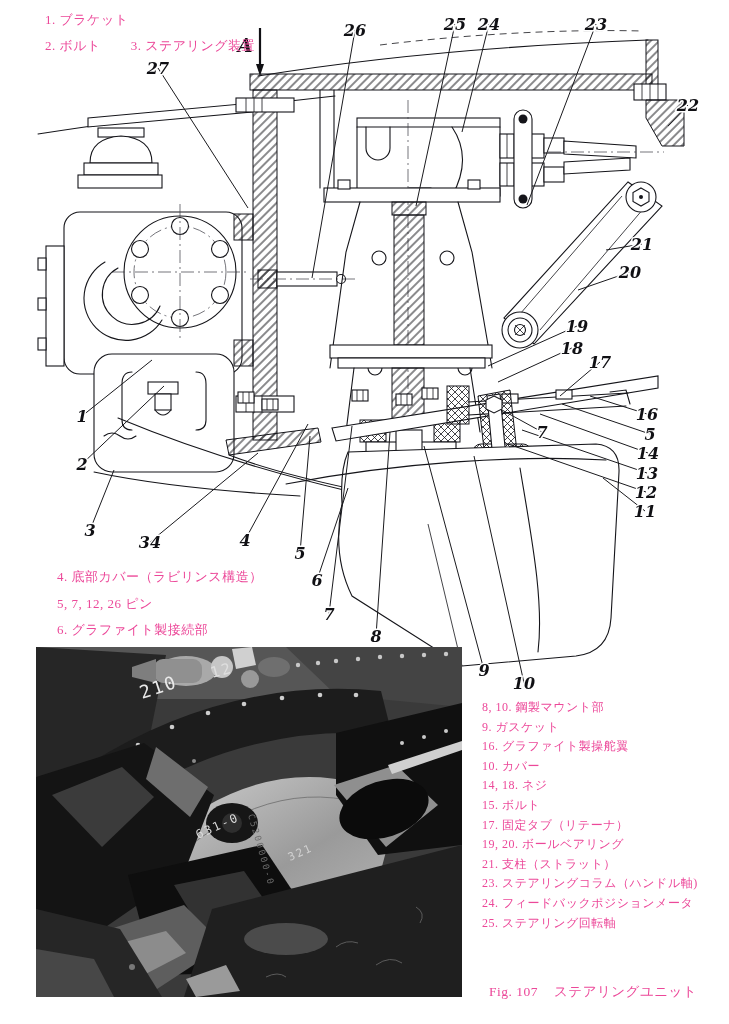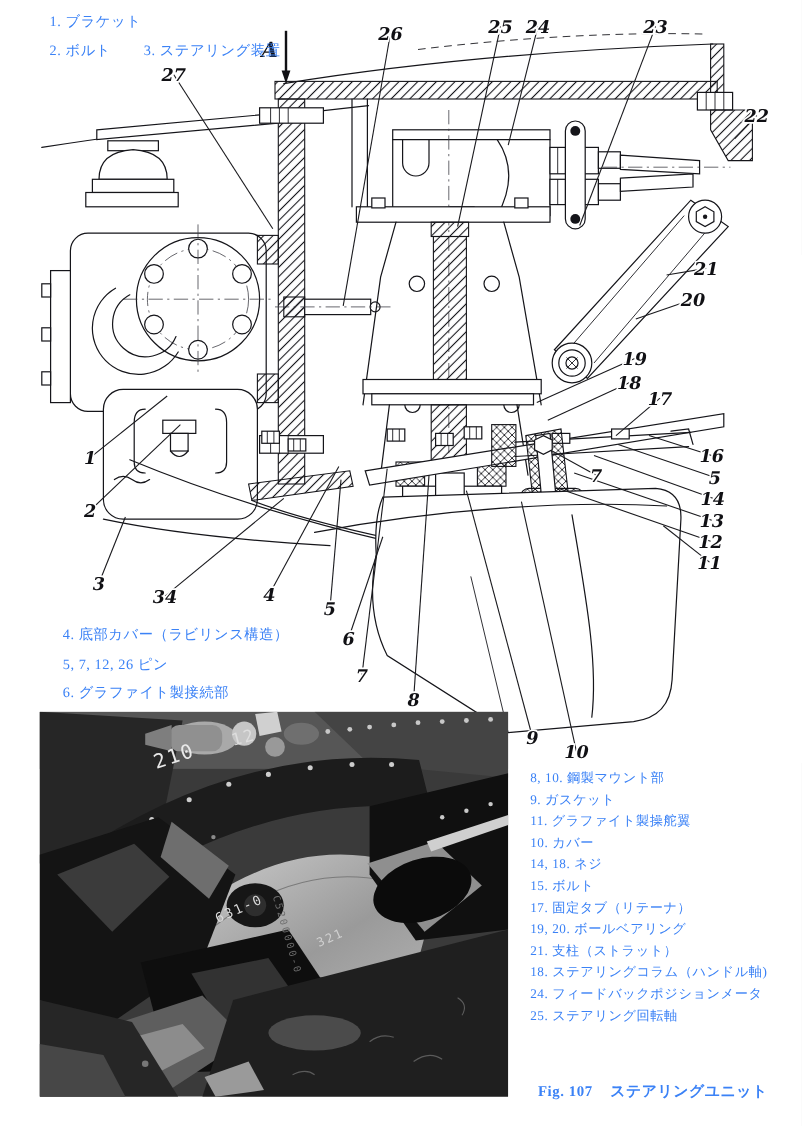--- a/index.html
+++ b/index.html
@@ -1,25 +1,25 @@
 <!DOCTYPE html>
 <html><head>
 <meta charset="utf-8">
 <style>
   html,body{margin:0;padding:0;background:#e8e8e8;}
   .page{
     position:relative;width:729px;height:1024px;background:#ffffff;overflow:hidden;
     font-family:"Liberation Serif","DejaVu Serif",serif;margin:0 auto;
   }
-  .jp{color:#3b82f6;letter-spacing:0.5px;}
+  .jp{color:#ec4899;letter-spacing:0.5px;}
   .legend-top-left{position:absolute;left:45px;top:7px;font-size:13px;line-height:26px;white-space:nowrap;}
   .legend-top-left .second{margin-left:26px;}
   .legend-mid-left{position:absolute;left:57px;top:564px;font-size:13px;line-height:26.5px;white-space:nowrap;}
   .legend-right{position:absolute;left:482px;top:698px;font-size:12px;line-height:19.6px;white-space:nowrap;}
-  .caption{position:absolute;left:489px;top:983px;font-size:13.5px;font-weight:bold;white-space:nowrap;}
+  .caption{position:absolute;left:489px;top:983px;font-size:13.5px;font-weight:normal;white-space:nowrap;}
   .caption .cap-title{margin-left:16px;}
   .diagram-wrap{position:absolute;left:0;top:0;width:729px;height:700px;}
   .photo-wrap{position:absolute;left:36px;top:647px;width:426px;height:350px;z-index:5;}
   svg{display:block;}
   .ln{stroke:#15151a;fill:none;stroke-width:1.1;stroke-linecap:round;}
   .wf{fill:#ffffff;stroke:#15151a;stroke-width:1.1;}
   .h{fill:url(#hatch);stroke:#15151a;stroke-width:1;}
   .xh{fill:url(#xhatch);stroke:#15151a;stroke-width:1;}
   .cl{stroke:#3a3a42;stroke-width:0.7;stroke-dasharray:13 4 2 4;fill:none;}
   .thin{stroke:#15151a;stroke-width:0.8;fill:none;}
@@ -267,28 +267,28 @@
 
   <div class="legend-mid-left jp">
       <div>4. 底部カバー（ラビリンス構造）</div>
       <div>5, 7, 12, 26 ピン</div>
       <div>6. グラファイト製接続部</div>
     </div>
 
   <div class="legend-right jp">
       <div>8, 10. 鋼製マウント部</div>
       <div>9. ガスケット</div>
-      <div>11. グラファイト製操舵翼</div>
+      <div>16. グラファイト製操舵翼</div>
       <div>10. カバー</div>
       <div>14, 18. ネジ</div>
       <div>15. ボルト</div>
       <div>17. 固定タブ（リテーナ）</div>
       <div>19, 20. ボールベアリング</div>
       <div>21. 支柱（ストラット）</div>
-      <div>18. ステアリングコラム（ハンドル軸)</div>
+      <div>23. ステアリングコラム（ハンドル軸)</div>
       <div>24. フィードバックポジションメータ</div>
       <div>25. ステアリング回転軸</div>
     </div>
 
   <div class="caption jp">
     <span>Fig. 107</span><span class="cap-title">ステアリングユニット</span>
   </div>
 
   <div class="photo-wrap">
     <svg id="photo-svg" width="426" height="350" viewBox="0 0 426 350">

